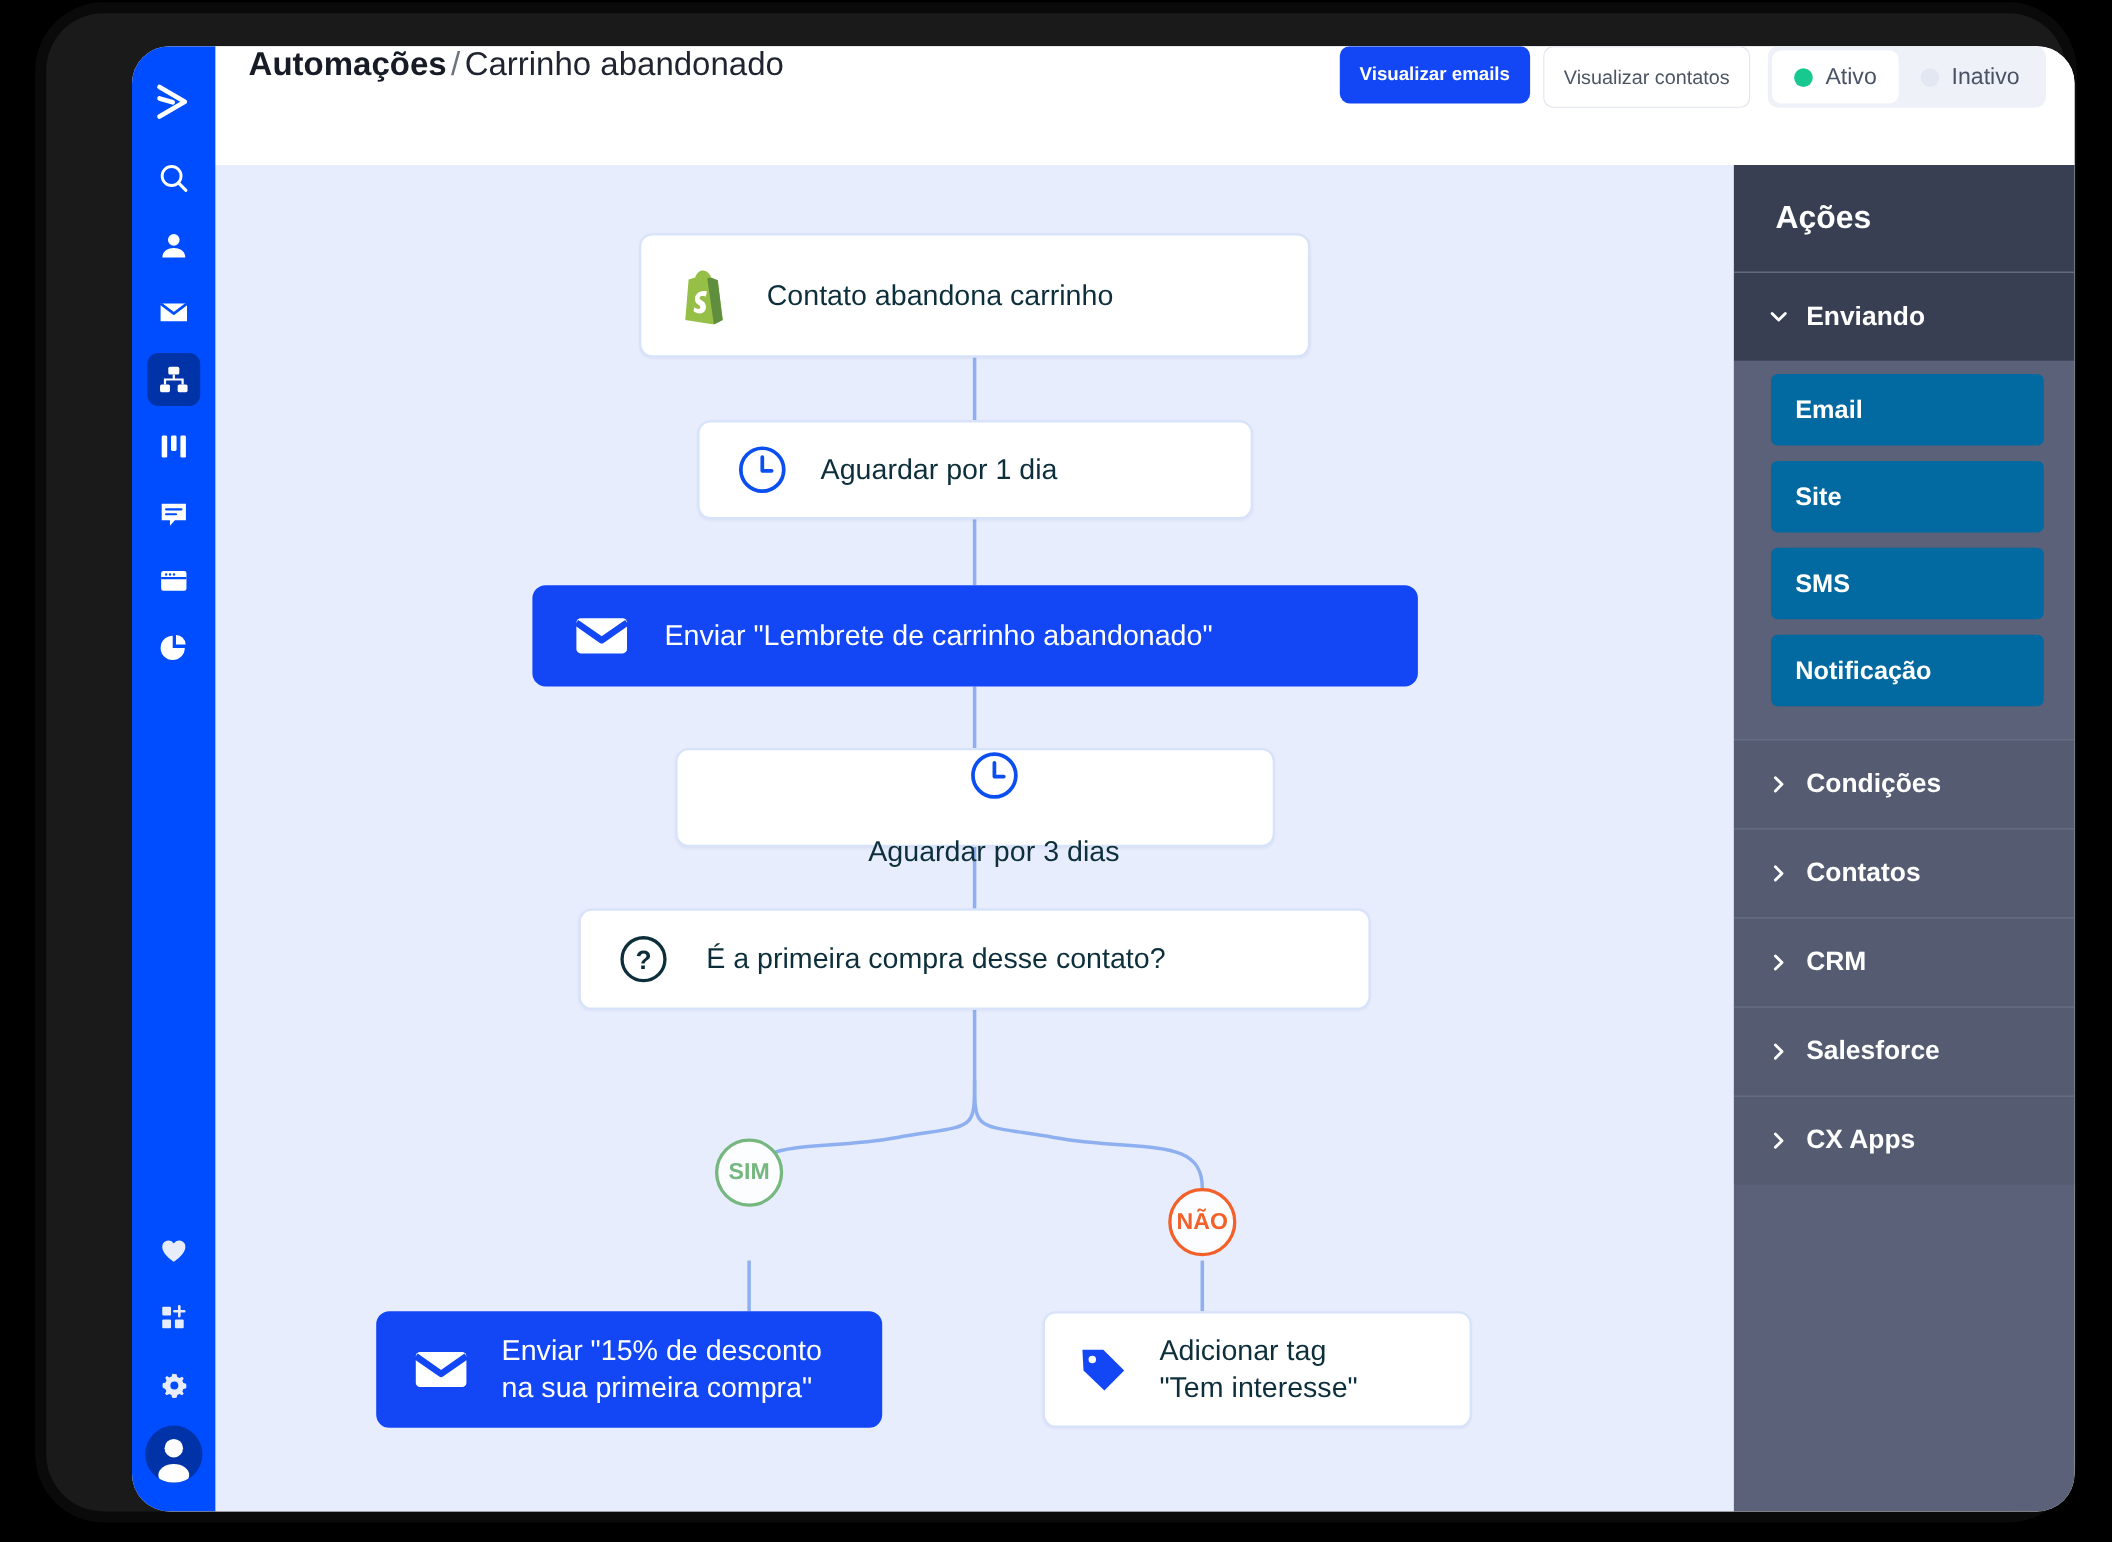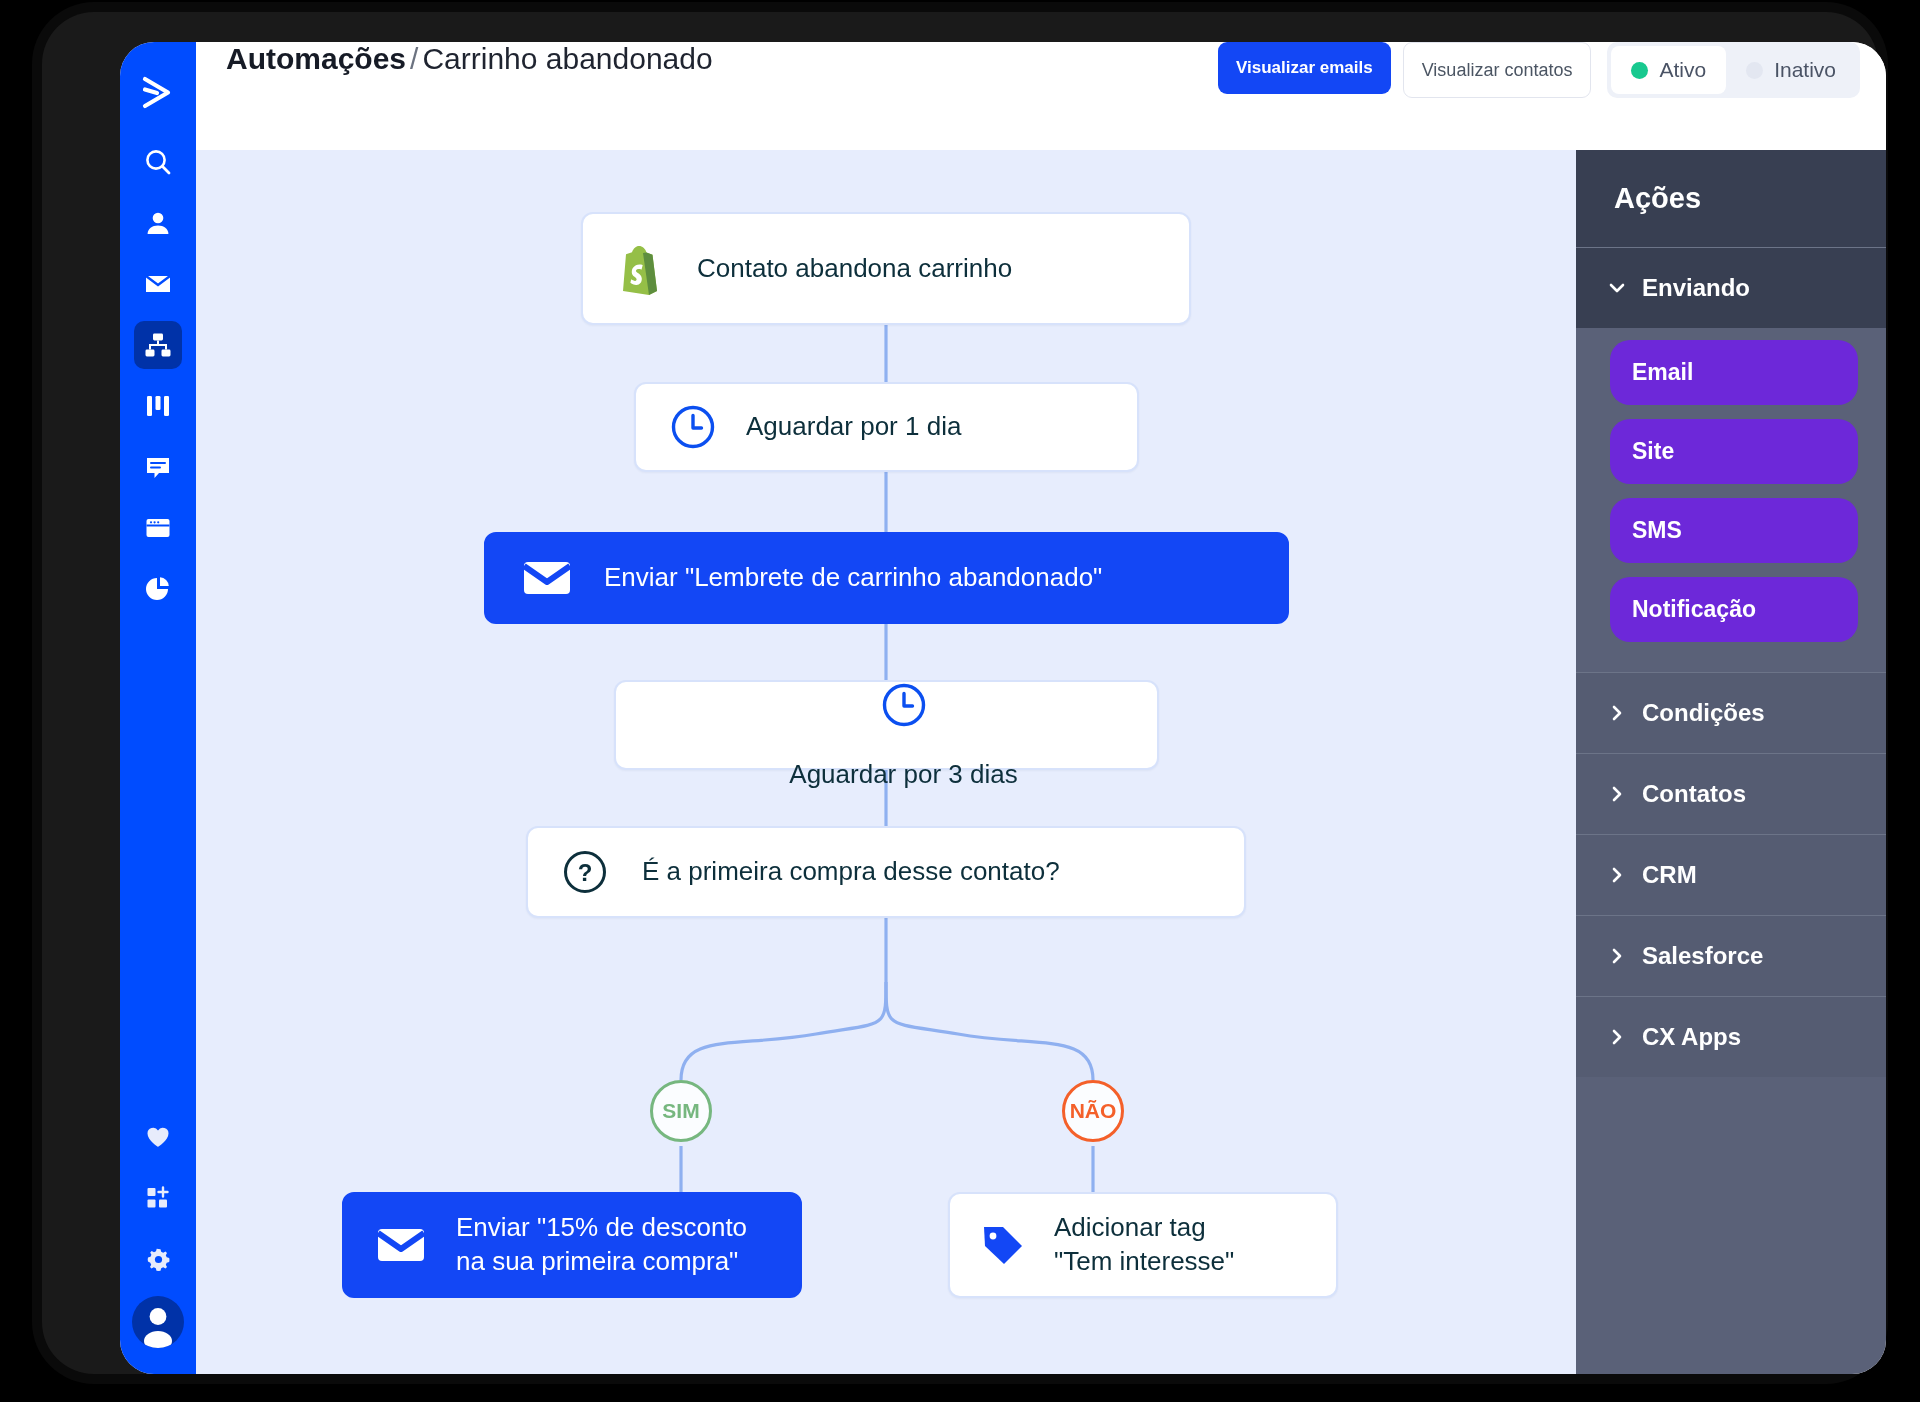--- a/index.html
+++ b/index.html
@@ -191,25 +191,25 @@
     display: flex;
     align-items: center;
     gap: 16px;
     padding: 26px 0 26px 32px;
     cursor: pointer;
     border-top: 1px solid #6c7488;
   }
   .acc-head.collapsed { background: #555c72; border-top: 1px solid #6c7488; }
   .acc-body { background: #5a6178; padding: 12px 28px 16px 34px; }
   .acc-item {
-    background: #6d28d9;
+    background: #0369a1;
     color: #ffffff;
     font-size: 23px;
     font-weight: 700;
-    border-radius: 20px;
+    border-radius: 6px;
     padding: 19px 0 19px 22px;
     margin-bottom: 14px;
     cursor: pointer;
   }
   .chev { width: 18px; height: 18px; flex: 0 0 18px; display:flex; align-items:center; justify-content:center; }
 </style>
 </head>
 <body>
 
 <div class="stage">
@@ -391,21 +391,21 @@
             <div class="node node-white" style="left:330px; top:676px; width:720px; height:92px; padding-left:34px; gap:34px;">
               <span class="node-ico">
                 <svg width="46" height="46" viewBox="0 0 46 46">
                     <circle cx="23" cy="23" r="19.5" fill="none" stroke="#0d2f3b" stroke-width="3"></circle>
                     <text x="23" y="32" text-anchor="middle" font-family="Liberation Sans, sans-serif" font-size="24" font-weight="700" fill="#0d2f3b">?</text>
                   </svg>
               </span>
               <span class="node-label">É a primeira compra desse contato?</span>
             </div>
 
-            <div class="branch-pill branch-yes" style="left:454px; top:930px;">
+            <div class="branch-pill branch-yes" style="left:454px; top:885px;">
               <span>SIM</span>
             </div>
             <div class="branch-pill branch-no" style="left:866px; top:930px;">
               <span>NÃO</span>
             </div>
 
             <div class="node node-blue" style="left:146px; top:1042px; width:460px; height:106px; padding-left:32px; gap:30px;">
               <span class="node-ico">
                 <svg width="50" height="44" viewBox="0 0 50 44">
                     <rect x="2" y="6" width="46" height="32" rx="4" fill="#fff"></rect>

